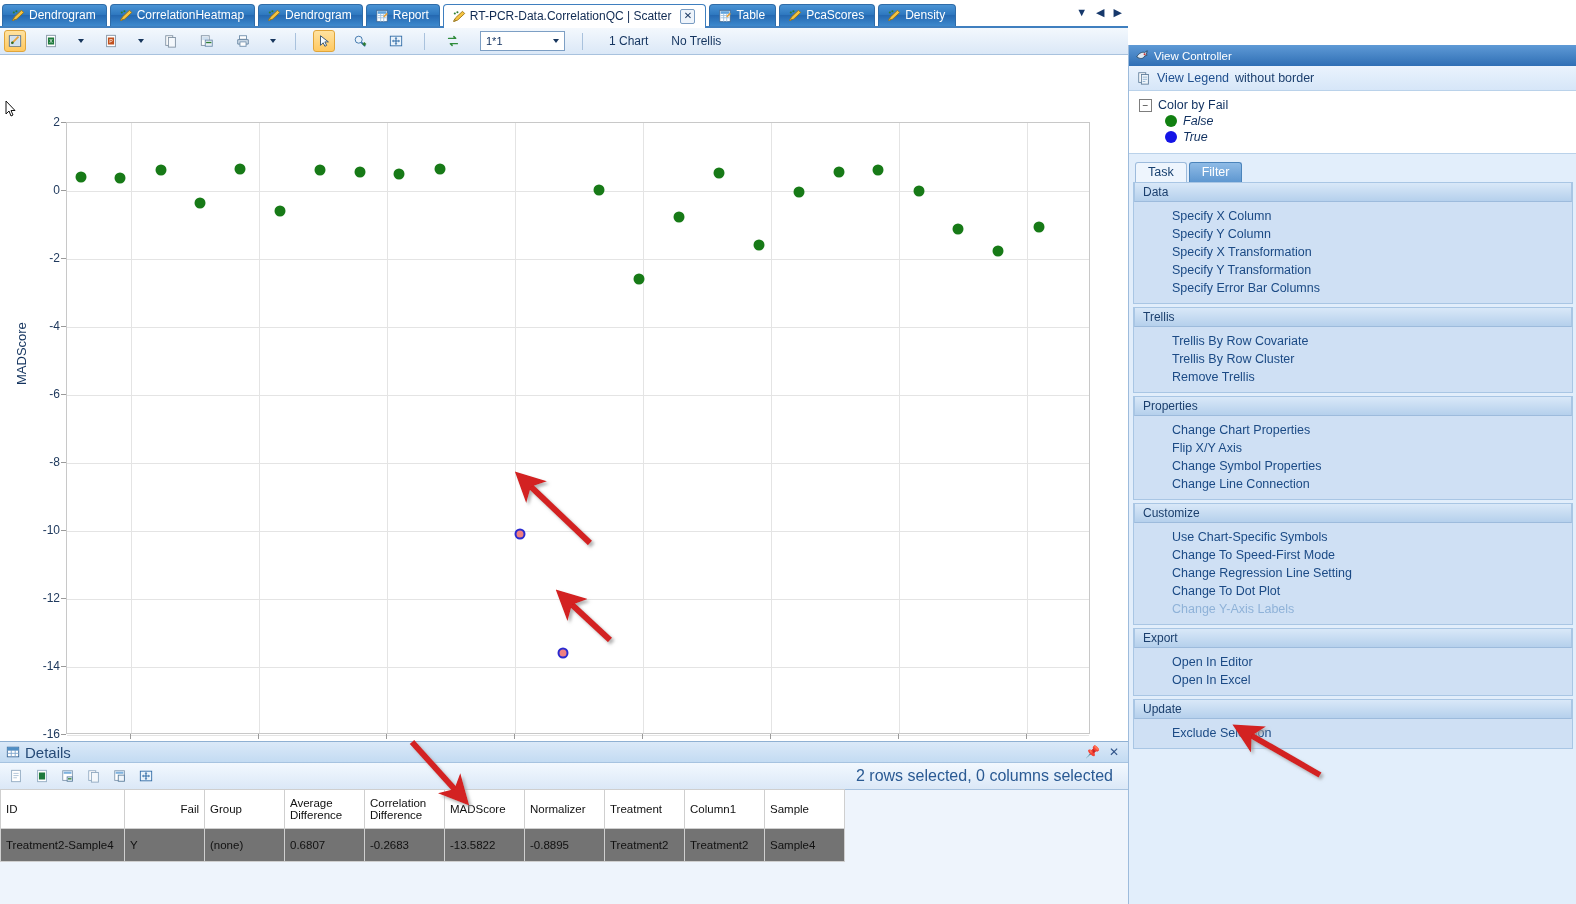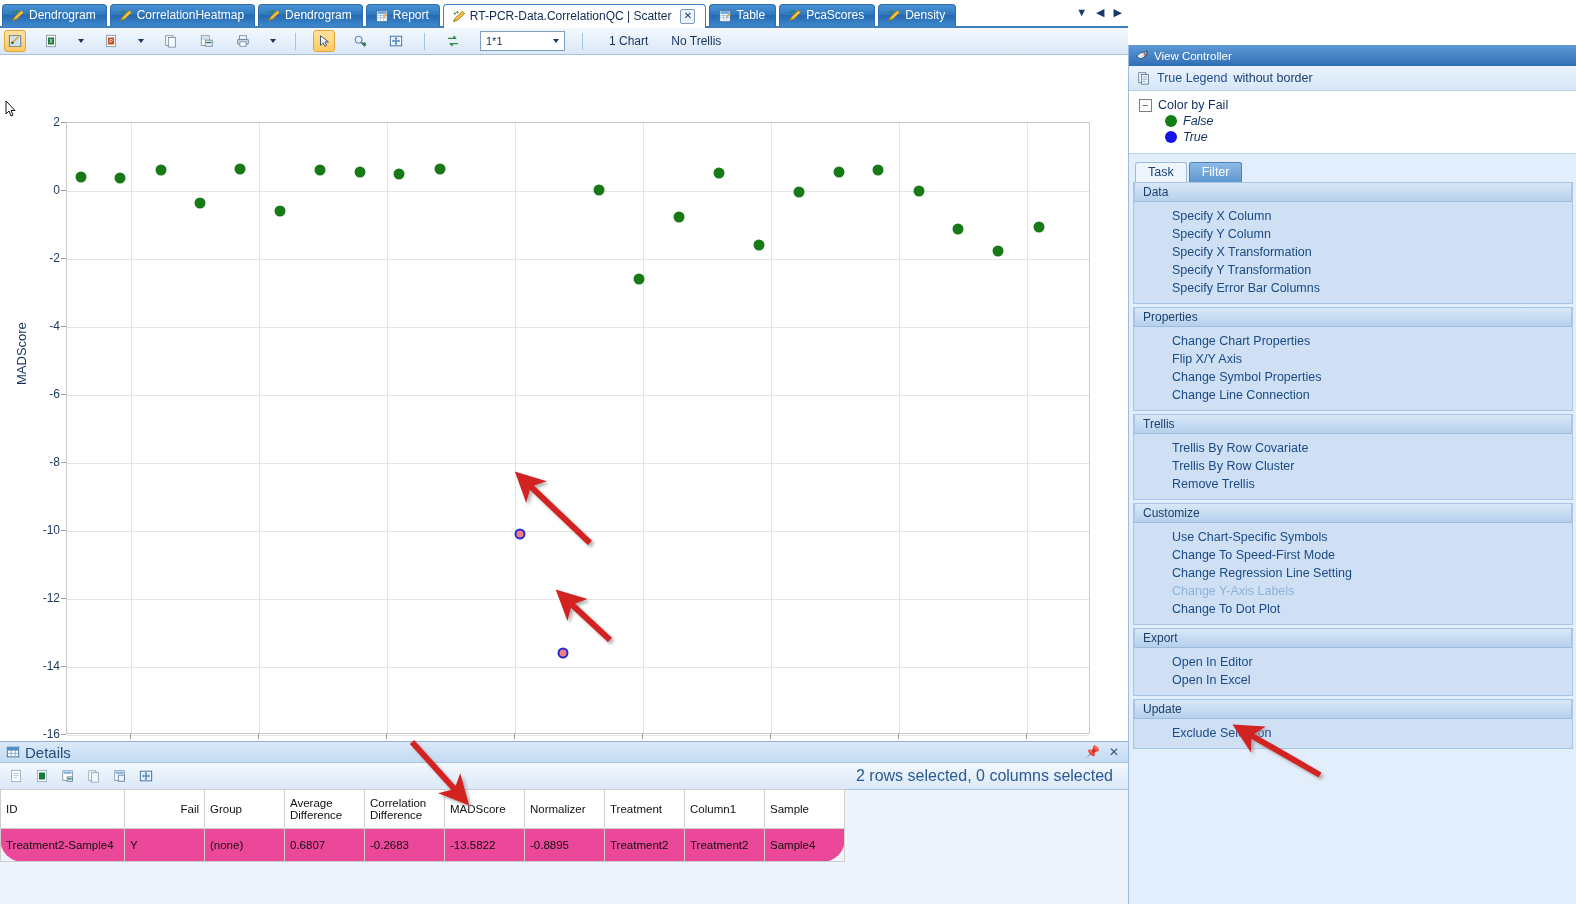--- a/index.html
+++ b/index.html
@@ -87,21 +87,21 @@
     border-bottom:1px solid #a6c3e0;display:flex;align-items:center;padding:0 6px;gap:5px;}
   .dtitle .txt{font-size:15px;color:#274b77;}
   .dtitle .spacer{flex:1;}
   .dpin,.dclose{width:16px;height:16px;display:flex;align-items:center;justify-content:center;
     color:#31558a;font-size:12px;cursor:pointer;}
   .dtools{height:26px;background:linear-gradient(to bottom,#f2f8fe,#dbe8f7);
     border-bottom:1px solid #a8c2de;display:flex;align-items:center;padding:0 5px;gap:4px;}
   .dtools .spacer{flex:1;}
   .selinfo{font-size:16px;color:#2a5a93;padding-right:10px;margin-left:40px;}
   .grid{position:absolute;left:0;top:47px;width:1128px;}
-  table.dgrid{border-collapse:collapse;table-layout:fixed;background:#ec4899;border-radius:23px;}
+  table.dgrid{border-collapse:collapse;table-layout:fixed;background:#737373;}
   table.dgrid th,table.dgrid td{
     border:1px solid #cfcfcf;font-weight:normal;text-align:left;
     font-size:11.5px;color:#111111;padding:4px 5px;vertical-align:middle;
     overflow:hidden;white-space:nowrap;font-family:"Liberation Sans",sans-serif;
   }
   table.dgrid th{height:30px;background:#ffffff;vertical-align:middle;}
   table.dgrid td{height:24px;}
 
   
   .rightpane{position:absolute;left:1128px;top:0;width:448px;height:904px;
@@ -507,21 +507,21 @@
         </svg>
       <span>View Controller</span>
     </div>
 
     <div class="copyleg">
       <svg class="ic" viewBox="0 0 16 16">
           <rect x="2" y="2" width="8" height="11" fill="#fff" stroke="#5d7b99"></rect>
           <rect x="5" y="4" width="8" height="11" fill="#eef5fb" stroke="#5d7b99"></rect>
           <path d="M6.5 7h5M6.5 9.5h5M6.5 12h3" stroke="#8fb0cf"></path>
         </svg>
-      <span class="lk">True Legend</span>
+      <span class="lk">View Legend</span>
       <span class="pl">without border</span>
     </div>
 
     <div class="legendbox">
       <div class="legrow">
         <span class="expander">−</span>
         <span>Color by Fail</span>
       </div>
       <div id="legend-entries">
           <div class="legrow legind">
@@ -545,44 +545,44 @@
           <div class="grphdr">Data</div>
           <div class="grpitems">
             <div class="gitem">Specify X Column</div>
             <div class="gitem">Specify Y Column</div>
             <div class="gitem">Specify X Transformation</div>
             <div class="gitem">Specify Y Transformation</div>
             <div class="gitem">Specify Error Bar Columns</div>
           </div>
         </div>
         <div class="grp">
+          <div class="grphdr">Trellis</div>
+          <div class="grpitems">
+            <div class="gitem">Trellis By Row Covariate</div>
+            <div class="gitem">Trellis By Row Cluster</div>
+            <div class="gitem">Remove Trellis</div>
+          </div>
+        </div>
+        <div class="grp">
           <div class="grphdr">Properties</div>
           <div class="grpitems">
             <div class="gitem">Change Chart Properties</div>
             <div class="gitem">Flip X/Y Axis</div>
             <div class="gitem">Change Symbol Properties</div>
             <div class="gitem">Change Line Connection</div>
           </div>
         </div>
         <div class="grp">
-          <div class="grphdr">Trellis</div>
-          <div class="grpitems">
-            <div class="gitem">Trellis By Row Covariate</div>
-            <div class="gitem">Trellis By Row Cluster</div>
-            <div class="gitem">Remove Trellis</div>
-          </div>
-        </div>
-        <div class="grp">
           <div class="grphdr">Customize</div>
           <div class="grpitems">
             <div class="gitem">Use Chart-Specific Symbols</div>
             <div class="gitem">Change To Speed-First Mode</div>
             <div class="gitem">Change Regression Line Setting</div>
+            <div class="gitem">Change To Dot Plot</div>
             <div class="gitem disabled">Change Y-Axis Labels</div>
-            <div class="gitem">Change To Dot Plot</div>
           </div>
         </div>
         <div class="grp">
           <div class="grphdr">Export</div>
           <div class="grpitems">
             <div class="gitem">Open In Editor</div>
             <div class="gitem">Open In Excel</div>
           </div>
         </div>
         <div class="grp">

